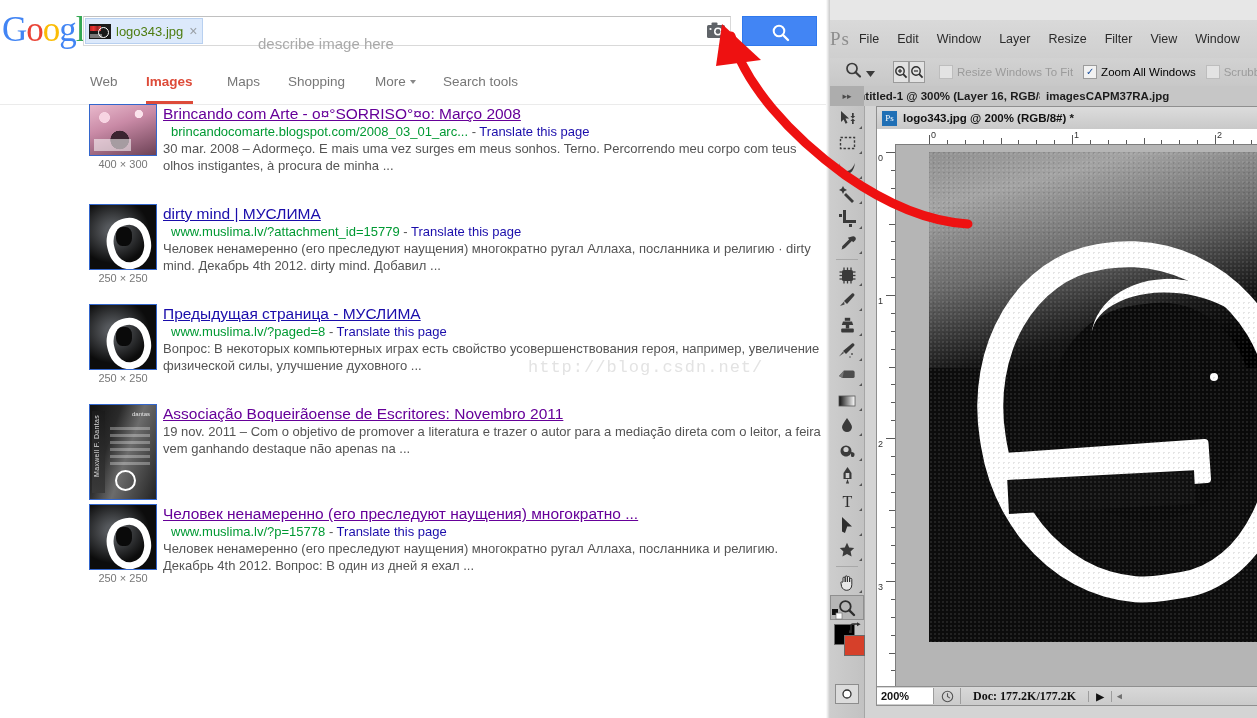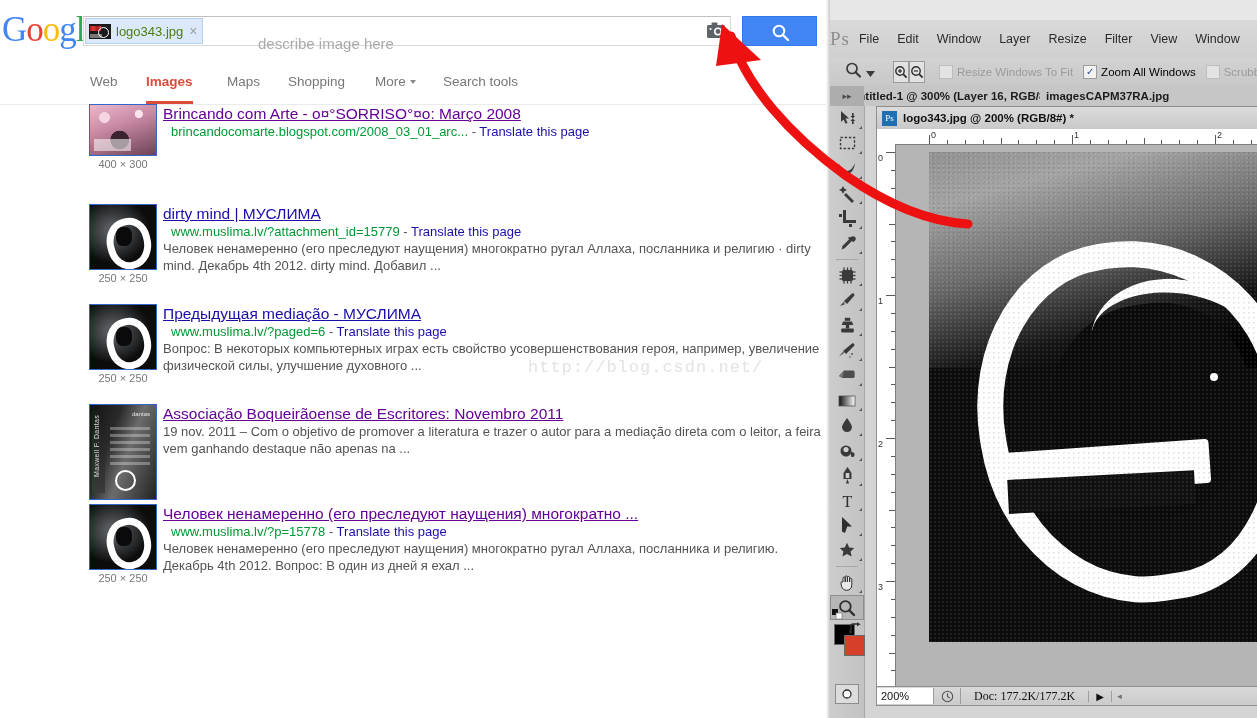--- a/index.html
+++ b/index.html
@@ -378,21 +378,21 @@
   }
   #canvas-img .bar-low2 {
     position: absolute; left: 22%; top: 66%; width: 52%; height: 7%;
     background: #101010; transform: rotate(-3deg);
   }
 
   #ps-status {
     position: absolute; left: 46px; bottom: 12px; right: 0; height: 18px;
     background: linear-gradient(#d8d8d8,#cbcbcb);
     border: 1px solid #8f8f8f; border-right: none;
-    display: flex; align-items: center; font-size: 11px; color: #111;
+    display: flex; align-items: center; font-size: 11px; color: #111; font-weight: bold;
   }
   #zoom-field {
     width: 52px; height: 16px; background: #fff; border-right: 1px solid #9d9d9d;
     display: flex; align-items: center; padding-left: 4px;
     font-size: 11px; color: #111;
   }
   #status-clock {
     width: 26px; display: flex; align-items: center; justify-content: center;
     border-right: 1px solid #9d9d9d; height: 16px;
   }
@@ -474,41 +474,42 @@
 
     <div id="results">
         <div class="result">
           <div class="result-thumb-wrap">
             <div class="result-thumb art-pink"></div>
             <div class="thumb-dims">400 × 300</div>
           </div>
           <div class="result-body">
             <a class="result-title">Brincando com Arte - o¤°SORRISO°¤o: Março 2008</a>
             <div class="result-url-line"><span class="result-url">brincandocomarte.blogspot.com/2008_03_01_arc...</span><span class="dash"> - </span><span class="translate-link">Translate this page</span></div>
+            <div class="result-snippet">30 mar. 2008 – Adormeço. E mais uma vez surges em meus sonhos. Terno. Percorrendo meu corpo com teus olhos instigantes, à procura de minha ...</div>
           </div>
         </div>
         <div class="result">
           <div class="result-thumb-wrap">
             <div class="result-thumb art-ring"></div>
             <div class="thumb-dims">250 × 250</div>
           </div>
           <div class="result-body">
             <a class="result-title blue">dirty mind | МУСЛИМА</a>
             <div class="result-url-line"><span class="result-url">www.muslima.lv/?attachment_id=15779</span><span class="dash"> - </span><span class="translate-link">Translate this page</span></div>
             <div class="result-snippet">Человек ненамеренно (его преследуют наущения) многократно ругал Аллаха, посланника и религию · dirty mind. Декабрь 4th 2012. dirty mind. Добавил ...</div>
           </div>
         </div>
         <div class="result">
           <div class="result-thumb-wrap">
             <div class="result-thumb art-ring"></div>
             <div class="thumb-dims">250 × 250</div>
           </div>
           <div class="result-body">
-            <a class="result-title blue">Предыдущая mediação - МУСЛИМА</a>
-            <div class="result-url-line"><span class="result-url">www.muslima.lv/?paged=6</span><span class="dash"> - </span><span class="translate-link">Translate this page</span></div>
+            <a class="result-title blue">Предыдущая страница - МУСЛИМА</a>
+            <div class="result-url-line"><span class="result-url">www.muslima.lv/?paged=8</span><span class="dash"> - </span><span class="translate-link">Translate this page</span></div>
             <div class="result-snippet">Вопрос: В некоторых компьютерных играх есть свойство усовершенствования героя, например, увеличение физической силы, улучшение духовного ...</div>
           </div>
         </div>
         <div class="result">
           <div class="result-thumb-wrap">
             <div class="result-thumb art-book">
               <div class="bk-side"></div>
               <div class="bk-v">Maxwell F. Dantas</div>
               <div class="bk-t">dantas</div>
               <div class="bk-lines"></div>

